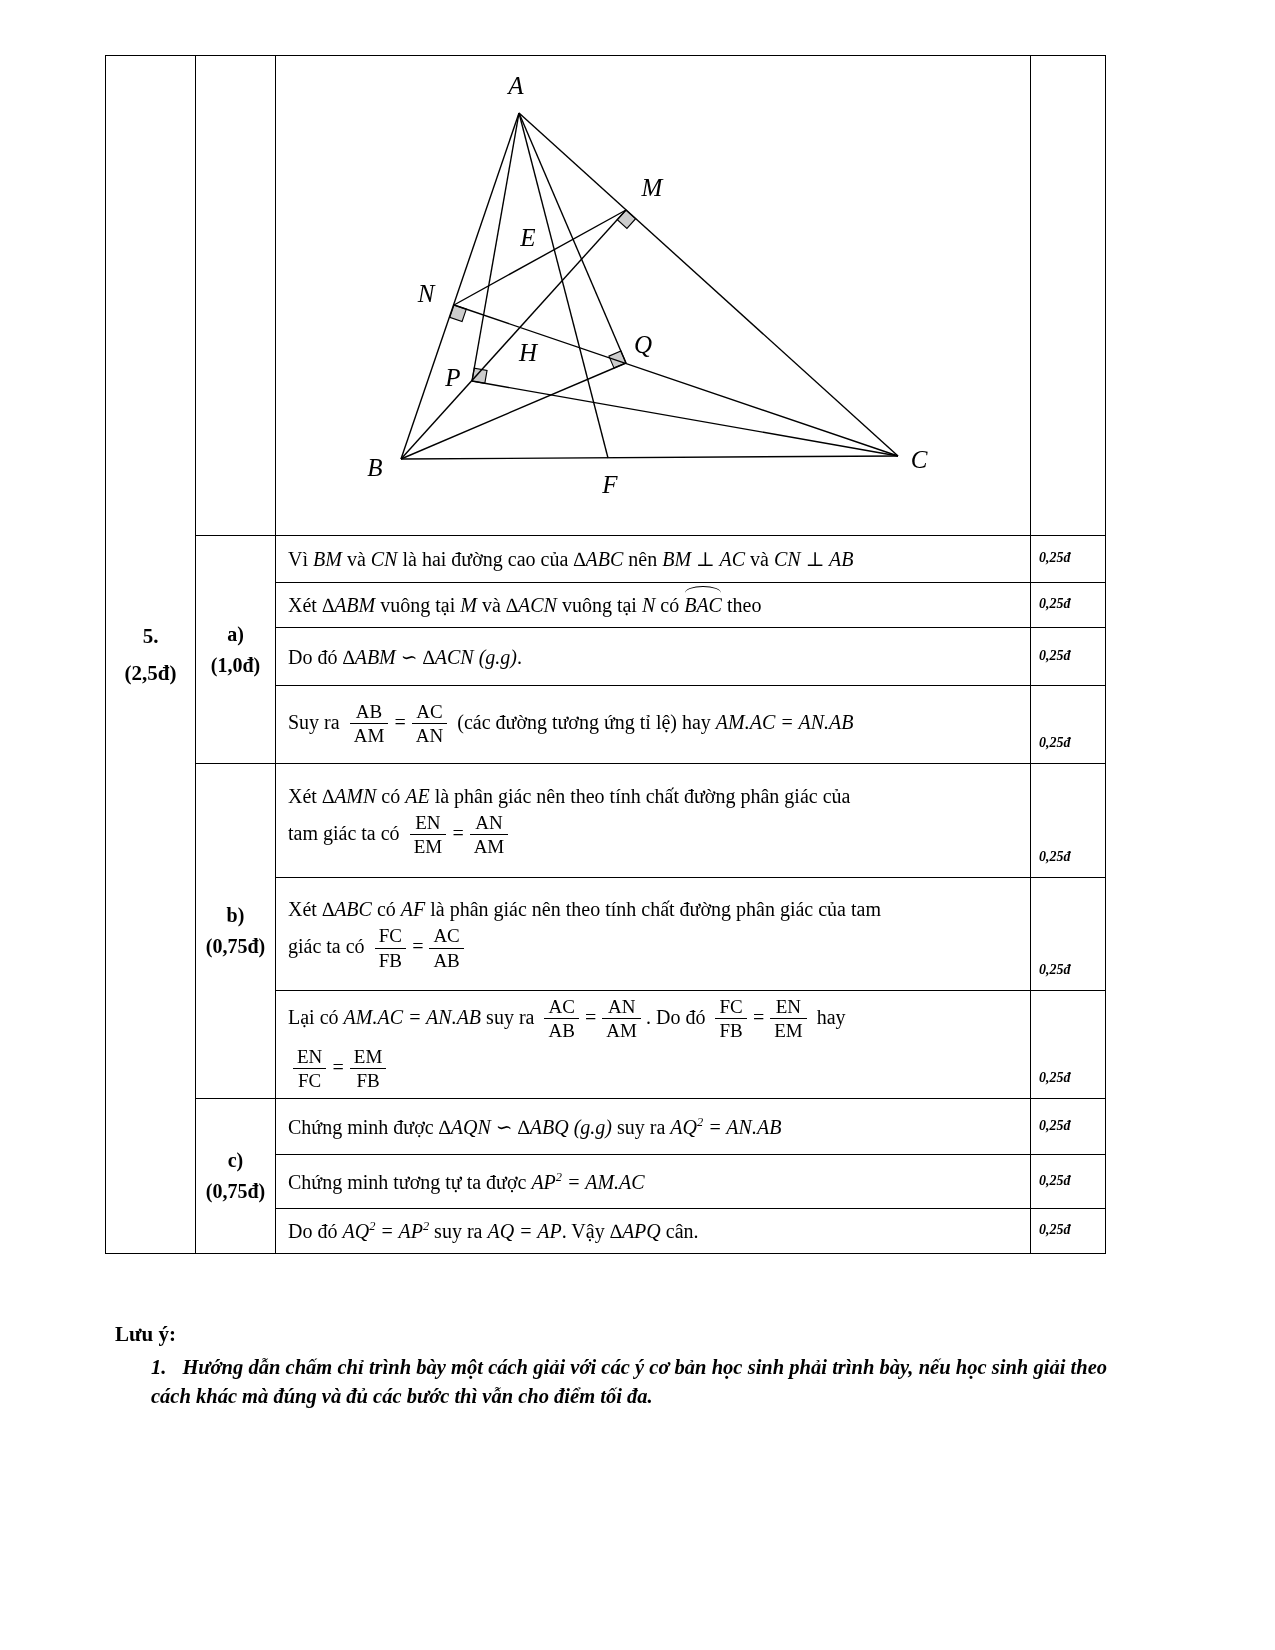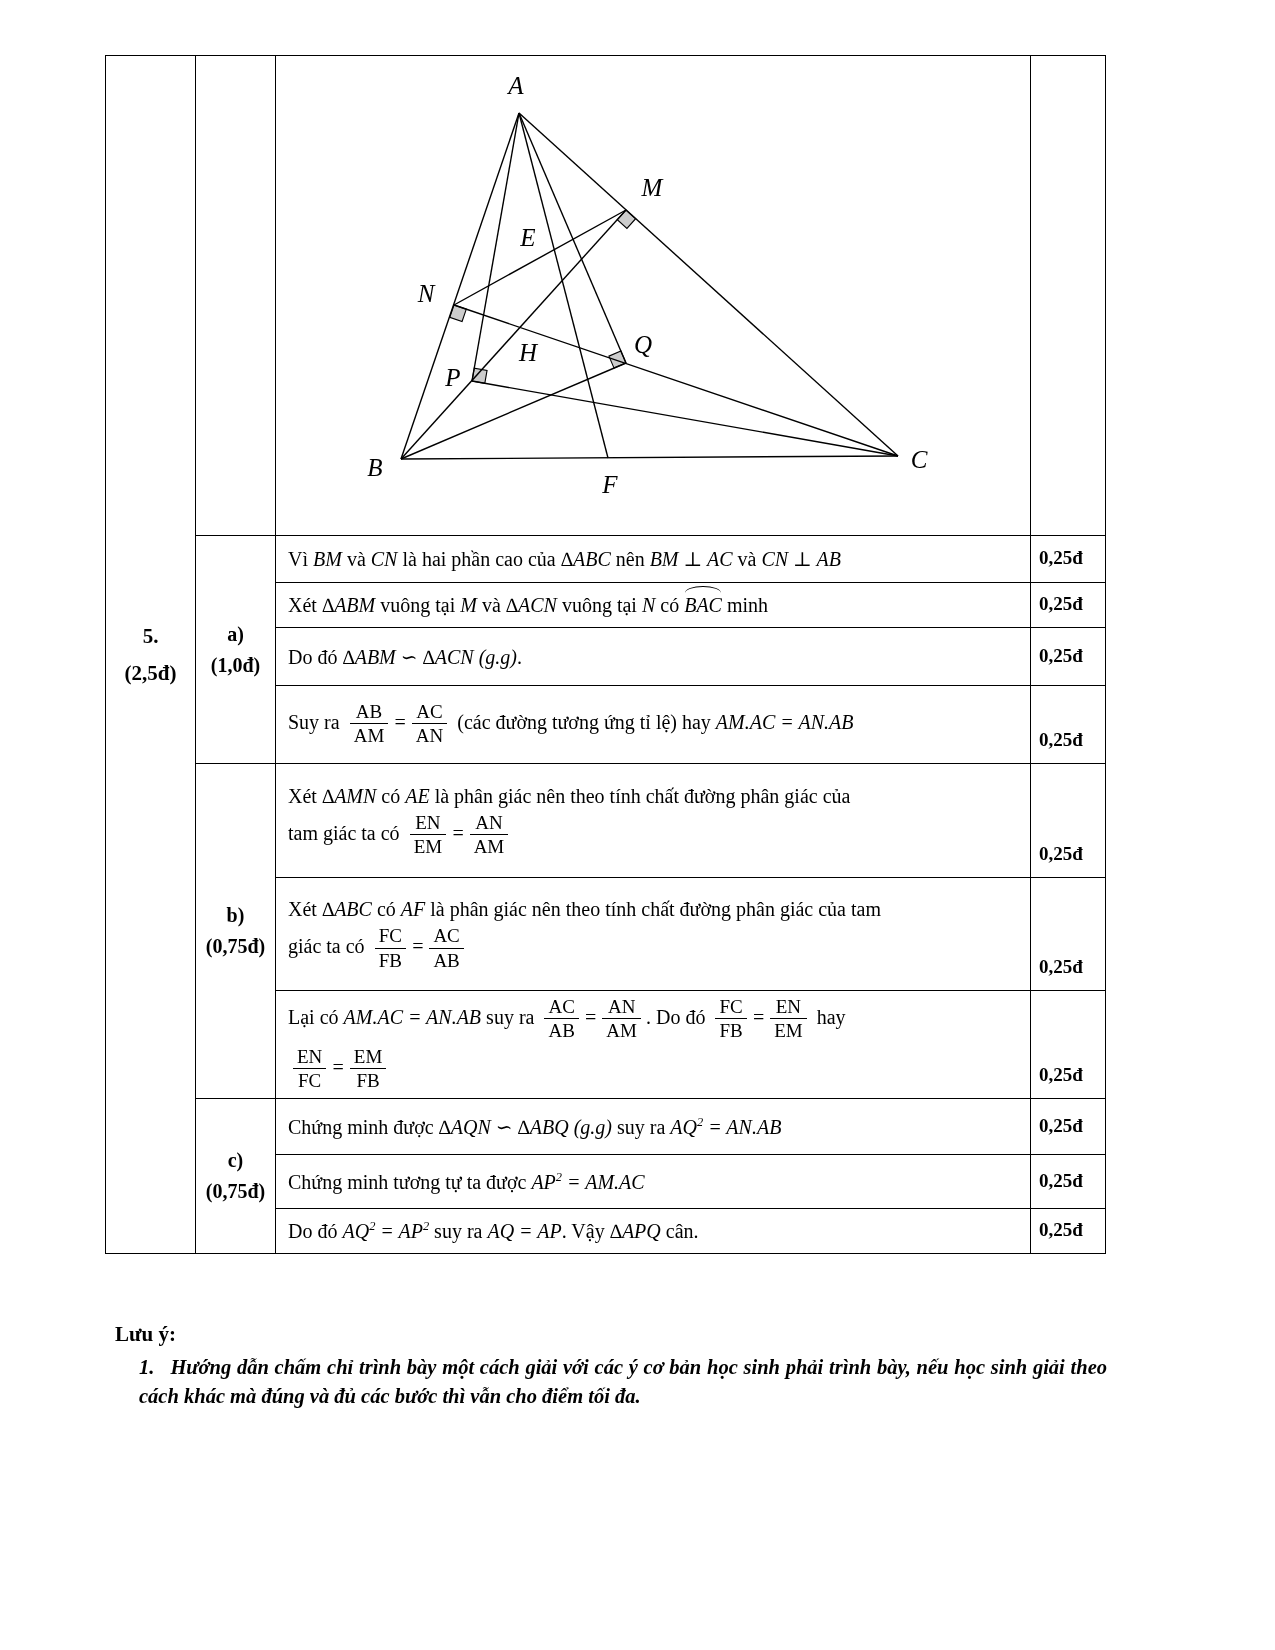--- a/index.html
+++ b/index.html
@@ -9,21 +9,21 @@
     font-family:"Liberation Serif","DejaVu Serif",serif; color:#000; overflow:hidden;
   }
   table.rubric {
     position:absolute; left:105px; top:55px; width:1000px;
     border-collapse:collapse; table-layout:fixed;
   }
   .rubric td { border:1.6px solid #000; vertical-align:middle; }
   td.qcell  { text-align:center; font-weight:bold; font-size:21px; line-height:1.75; }
   td.pcell  { text-align:center; font-weight:bold; font-size:20px; line-height:1.55; }
   td.content{ font-size:20px; padding:4px 10px 4px 12px; line-height:1.5; }
-  td.score  { font-weight:bold; font-size:19px; padding:4px 16px 6px 8px; vertical-align:middle; }
+  td.score  { font-weight:bold; font-size:14px; padding:4px 16px 6px 8px; vertical-align:middle;font-style:italic; }
   td.score.bottom { vertical-align:bottom; padding-bottom:12px; }
   td.figcell{ padding:0; vertical-align:top; }
 
   .mi { font-style:italic; }
   sup { font-size:0.62em; font-style:inherit; }
   .frac {
     display:inline-block; vertical-align:middle; text-align:center;
     line-height:1.12; font-size:19px; margin:2px 5px; position:relative; top:-1px;
   }
   .frac .num { display:block; padding:0 4px 1px; border-bottom:1.4px solid #000; }
@@ -38,21 +38,21 @@
   .fig-square { fill:#ccc; stroke:#000; stroke-width:1.1; }
   .fig-label  {
     font-style:italic; font-size:25px; fill:#000; text-anchor:middle;
     font-family:"Liberation Serif","DejaVu Serif",serif;
   }
 
   .notes { position:absolute; left:115px; top:1322px; width:992px; }
   .notes-title { font-weight:bold; font-size:21px; margin-bottom:2px; }
   .note-item {
     font-weight:bold; font-style:italic; font-size:20.5px; line-height:1.4;
-    text-align:justify; margin-left:24px; margin-top:6px;
+    text-align:justify; margin-left:36px; margin-top:6px;
   }
   .note-item .note-num { margin-right:16px; }
   .note-item.hang { padding-left:42px; text-indent:-42px; }
 </style>
 </head>
 <body>
 
 <div class="page">
 
   <table class="rubric">
@@ -99,25 +99,25 @@
             </svg>
       </td>
       <td class="score"></td>
     </tr>
 
     <tr style="height:47px">
       <td class="pcell" rowspan="4">
         <div>a)</div>
         <div>(1,0đ)</div>
       </td>
-      <td class="content"><span>Vì </span><span class="mi">BM</span><span> và </span><span class="mi">CN</span><span> là hai phần cao của </span><span class="mi">∆ABC</span><span> nên </span><span class="mi">BM ⊥ AC</span><span> và </span><span class="mi">CN ⊥ AB</span></td>
+      <td class="content"><span>Vì </span><span class="mi">BM</span><span> và </span><span class="mi">CN</span><span> là hai đường cao của </span><span class="mi">∆ABC</span><span> nên </span><span class="mi">BM ⊥ AC</span><span> và </span><span class="mi">CN ⊥ AB</span></td>
       <td class="score">0,25đ</td>
     </tr>
     <tr style="height:45px">
-      <td class="content"><span>Xét </span><span class="mi">∆ABM</span><span> vuông tại </span><span class="mi">M</span><span> và </span><span class="mi">∆ACN</span><span> vuông tại </span><span class="mi">N</span><span> có </span><span class="mi hat">BAC</span><span> minh</span></td>
+      <td class="content"><span>Xét </span><span class="mi">∆ABM</span><span> vuông tại </span><span class="mi">M</span><span> và </span><span class="mi">∆ACN</span><span> vuông tại </span><span class="mi">N</span><span> có </span><span class="mi hat">BAC</span><span> theo</span></td>
       <td class="score">0,25đ</td>
     </tr>
     <tr style="height:58px">
       <td class="content"><span>Do đó </span><span class="mi">∆ABM ∽ ∆ACN (g.g)</span><span>.</span></td>
       <td class="score">0,25đ</td>
     </tr>
     <tr style="height:78px">
       <td class="content"><span>Suy ra </span><span class="frac"><span class="num">AB</span><span class="den">AM</span></span><span class="mi">=</span><span class="frac"><span class="num">AC</span><span class="den">AN</span></span><span> (các đường tương ứng tỉ lệ) hay </span><span class="mi">AM.AC = AN.AB</span></td>
       <td class="score bottom">0,25đ</td>
     </tr>

